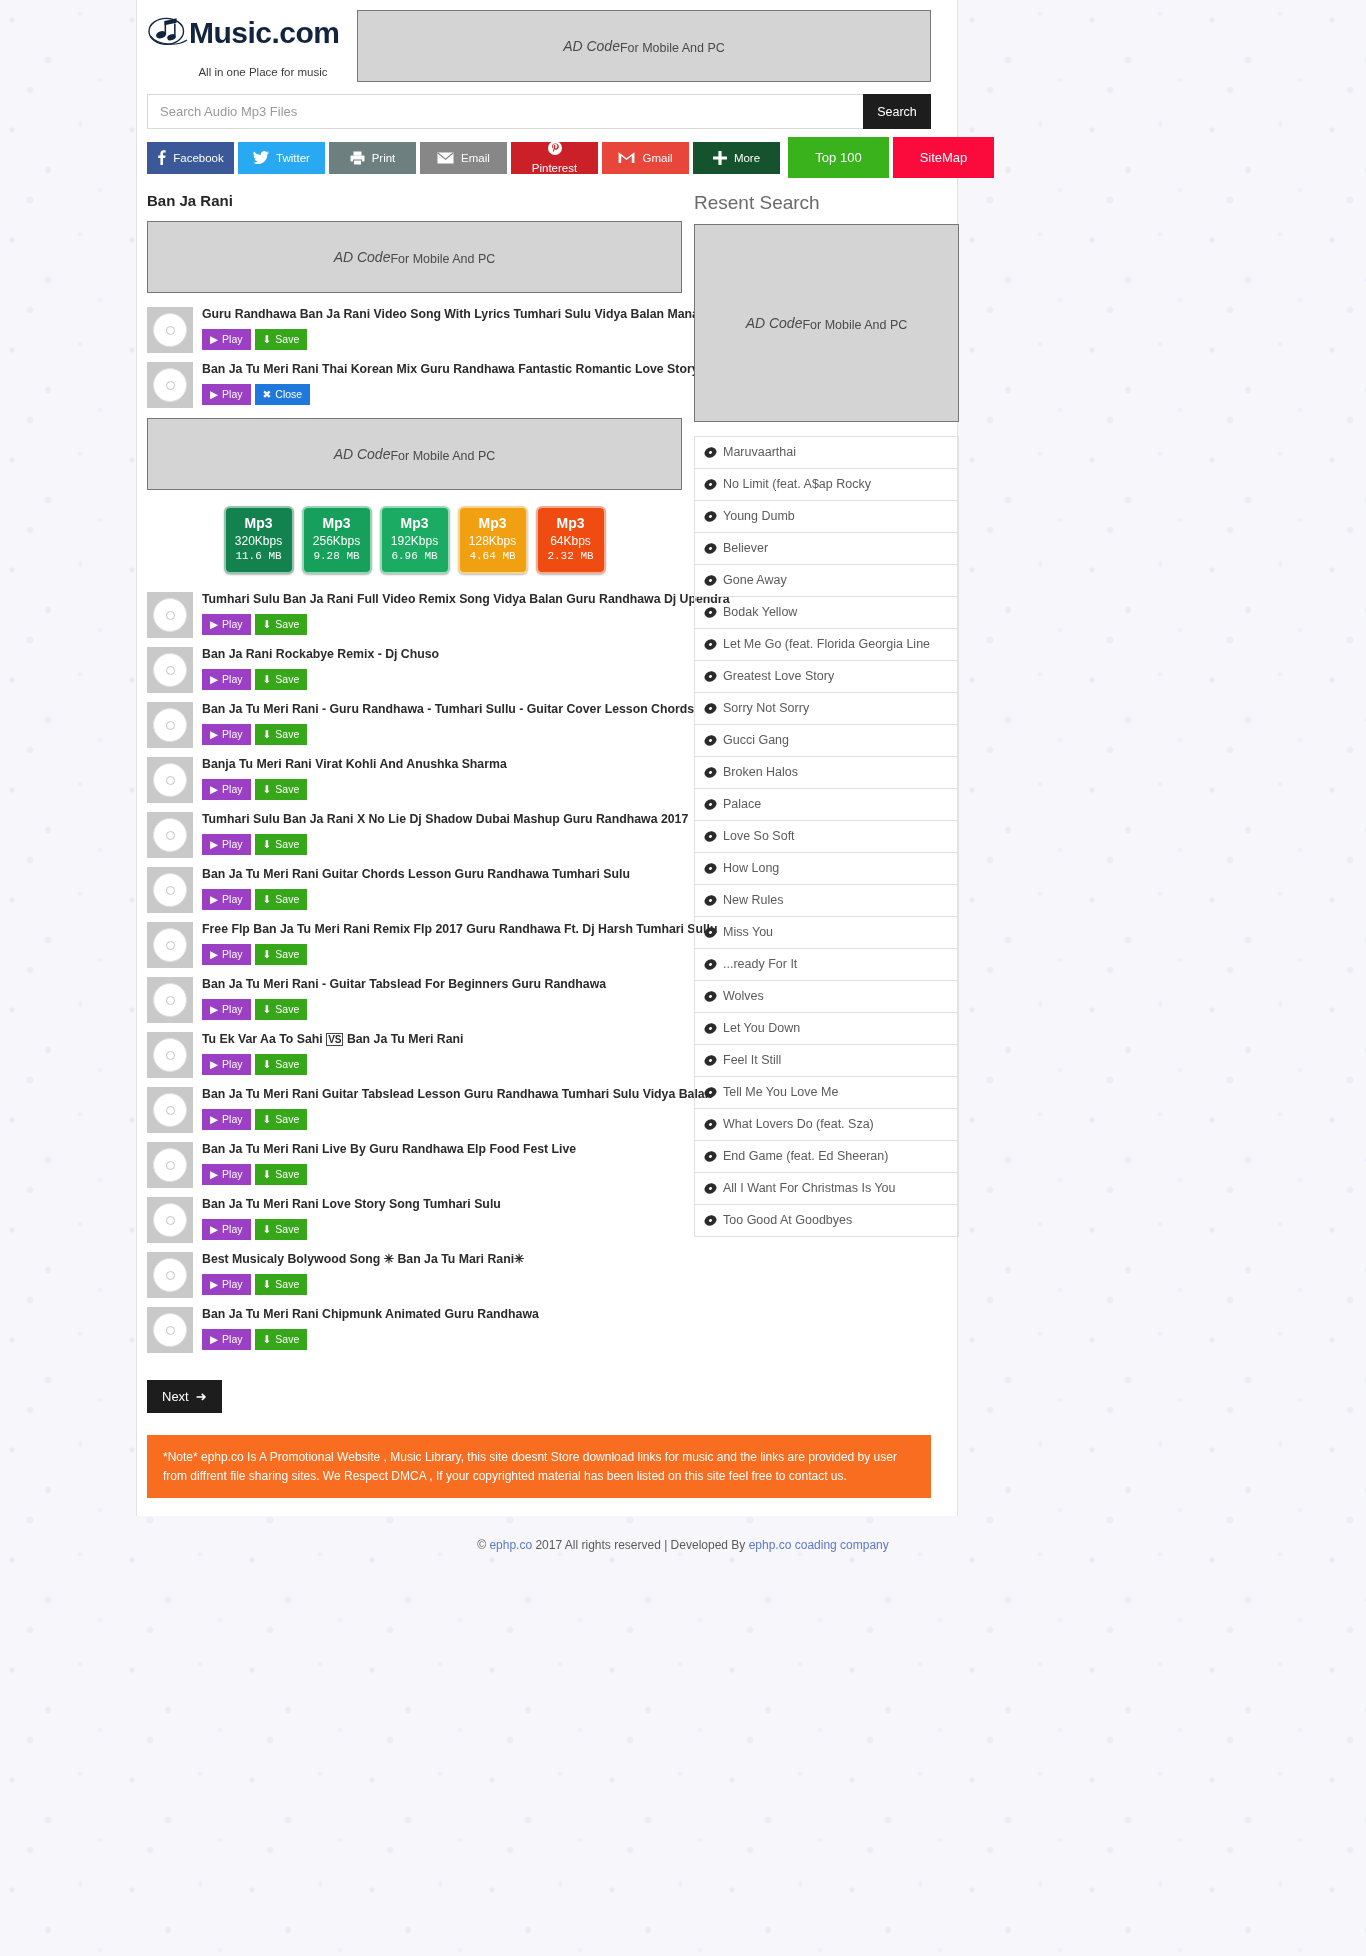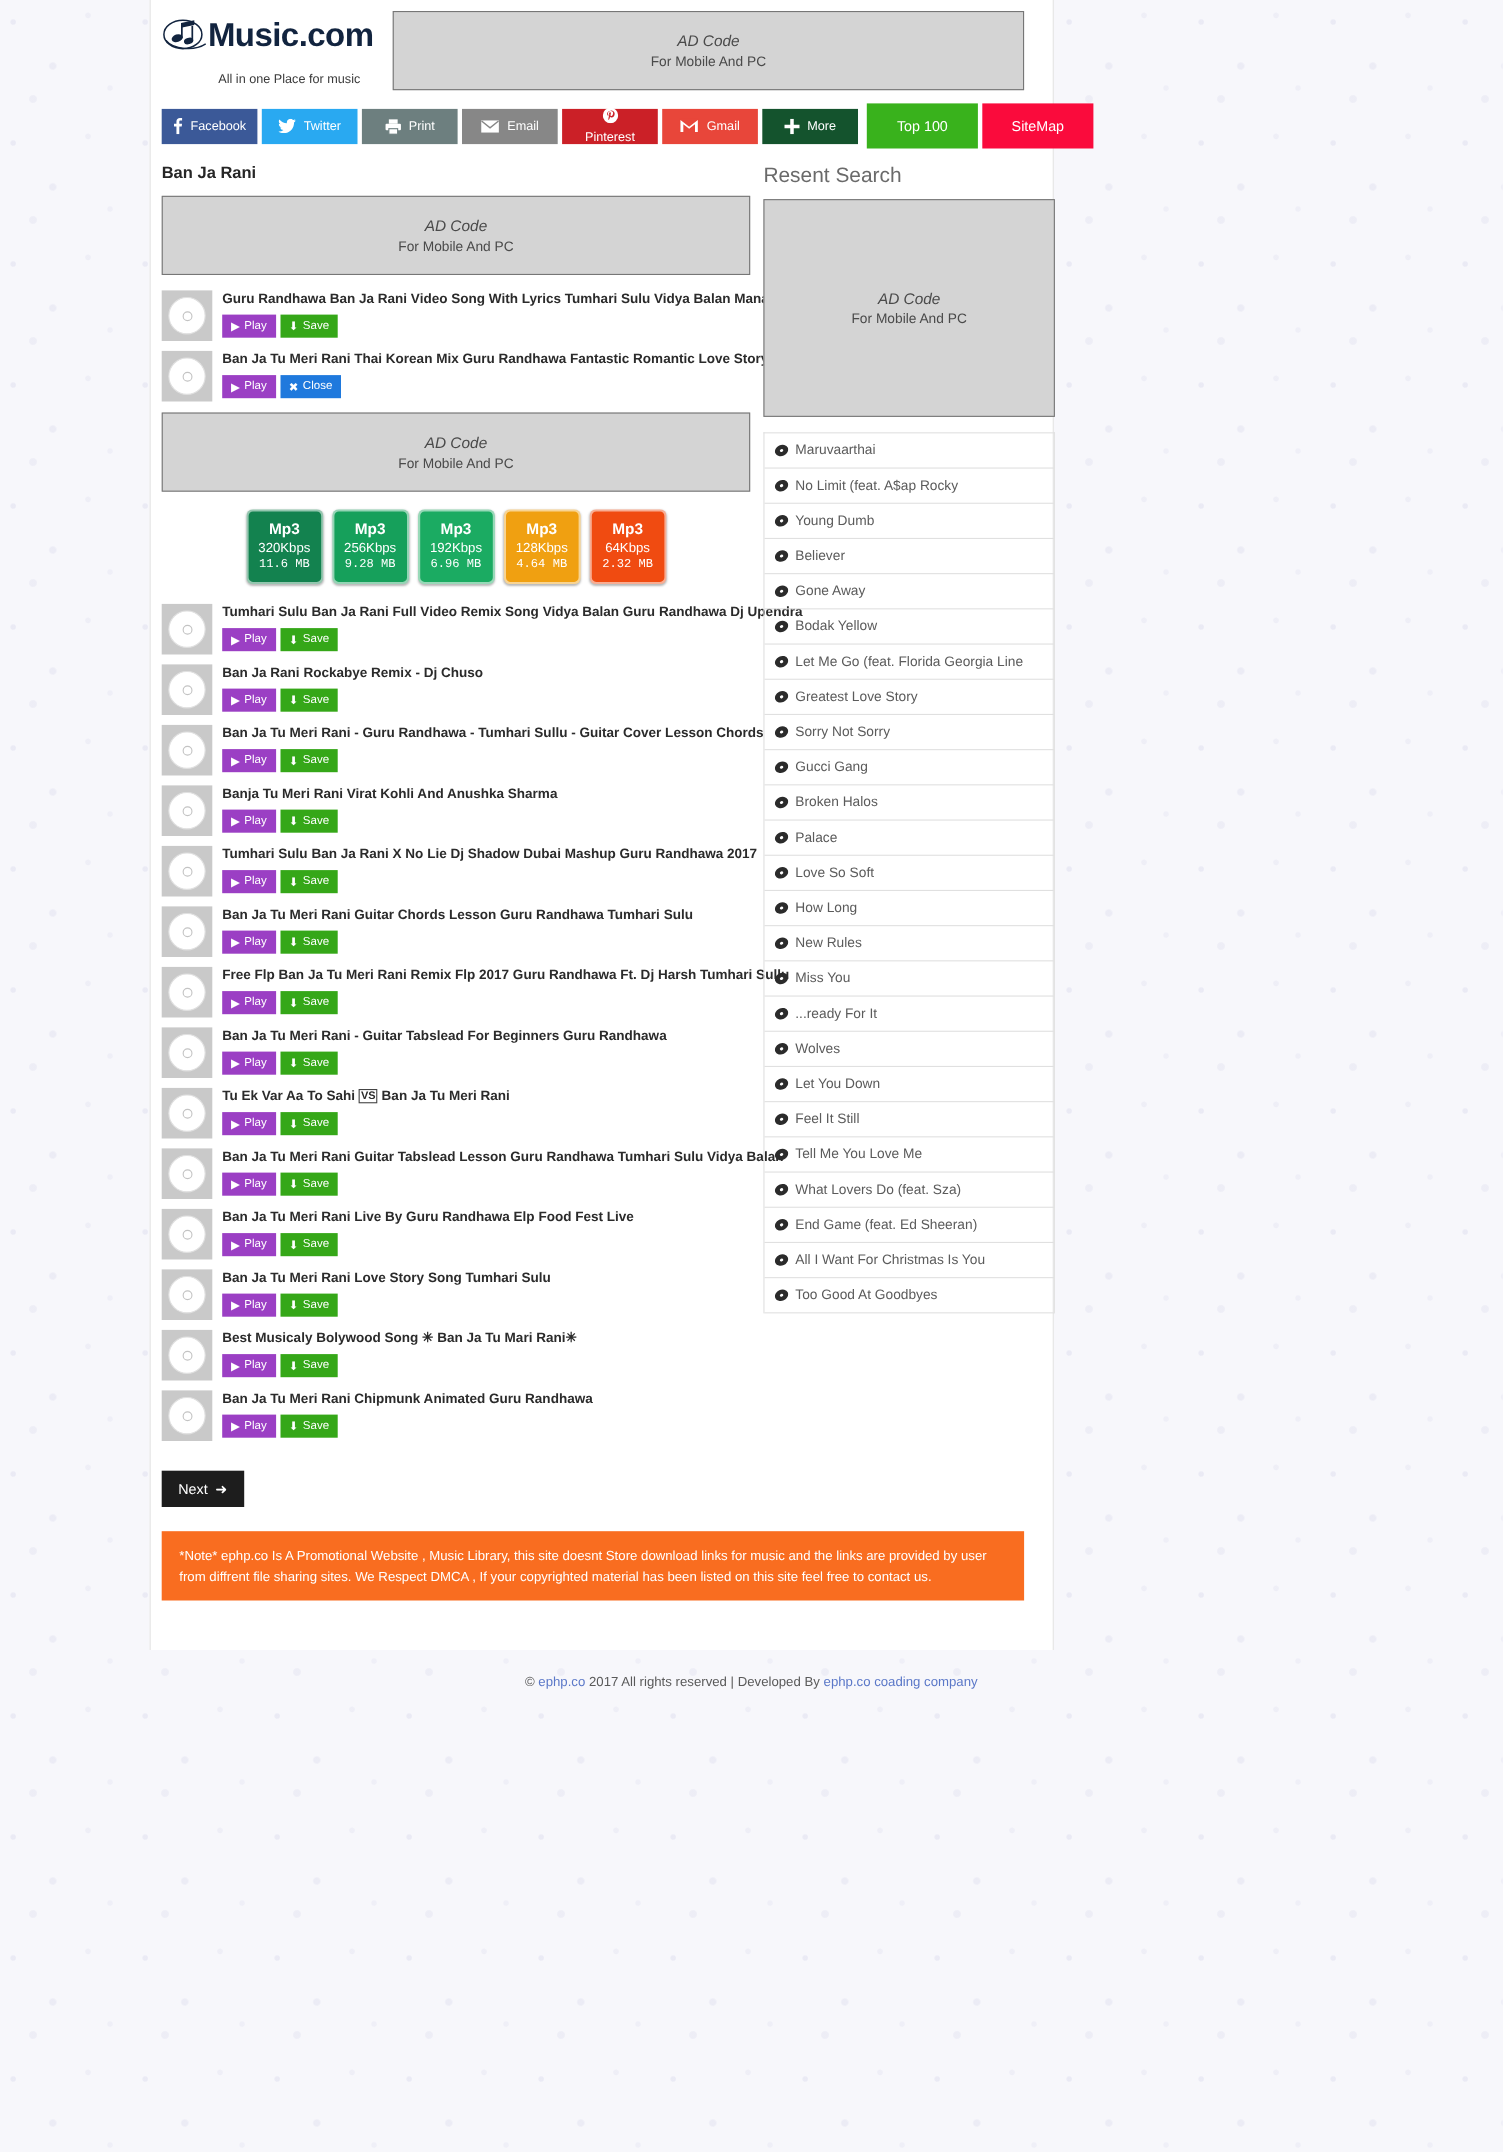--- a/index.html
+++ b/index.html
@@ -53,21 +53,20 @@
     color: #3a3a3a;
     text-align: center;
     margin-top: 14px;
     padding-left: 22px;
   }
   .ad-box {
     background: #d4d4d4;
     border: 1px solid #767676;
     color: #4a4a4a;
     display: flex;
-    flex-direction: column;
     align-items: center;
     justify-content: center;
     text-align: center;
   }
   .ad-box .l1 { font-style: italic; font-size: 14px; }
   .ad-box .l2 { font-size: 12.5px; margin-top: 4px; }
   .ad-header { flex: 1; height: 72px; margin: 2px 0 0 0; }
 
   
   .search-wrap { display: flex; margin: 8px 10px 0 10px; }
@@ -314,20 +313,24 @@
           <span class="brand-name">Music.com</span>
         </div>
         <div class="brand-tag">All in one Place for music</div>
       </div>
       <div class="ad-box ad-header">
         <div class="l1">AD Code</div>
         <div class="l2">For Mobile And PC</div>
       </div>
     </div>
 
+    <div class="search-wrap">
+      <input class="search-input" type="text" placeholder="Search Audio Mp3 Files" style="">
+      <button class="search-btn">Search</button>
+    </div>
 
     <div class="share-row">
       <div class="share-btn sb-facebook">
         <span class="ic">
           <svg width="9" height="15" viewBox="0 0 9 15">
               <path d="M6 15V8h2.2l.3-2.6H6V3.8c0-.7.2-1.2 1.3-1.2H8.6V.3C8.3.25 7.5.2 6.6.2 4.7.2 3.4 1.4 3.4 3.5v1.9H1.2V8h2.2v7z" fill="#fff"></path>
             </svg>
         </span>
         <span>Facebook</span>
       </div>

